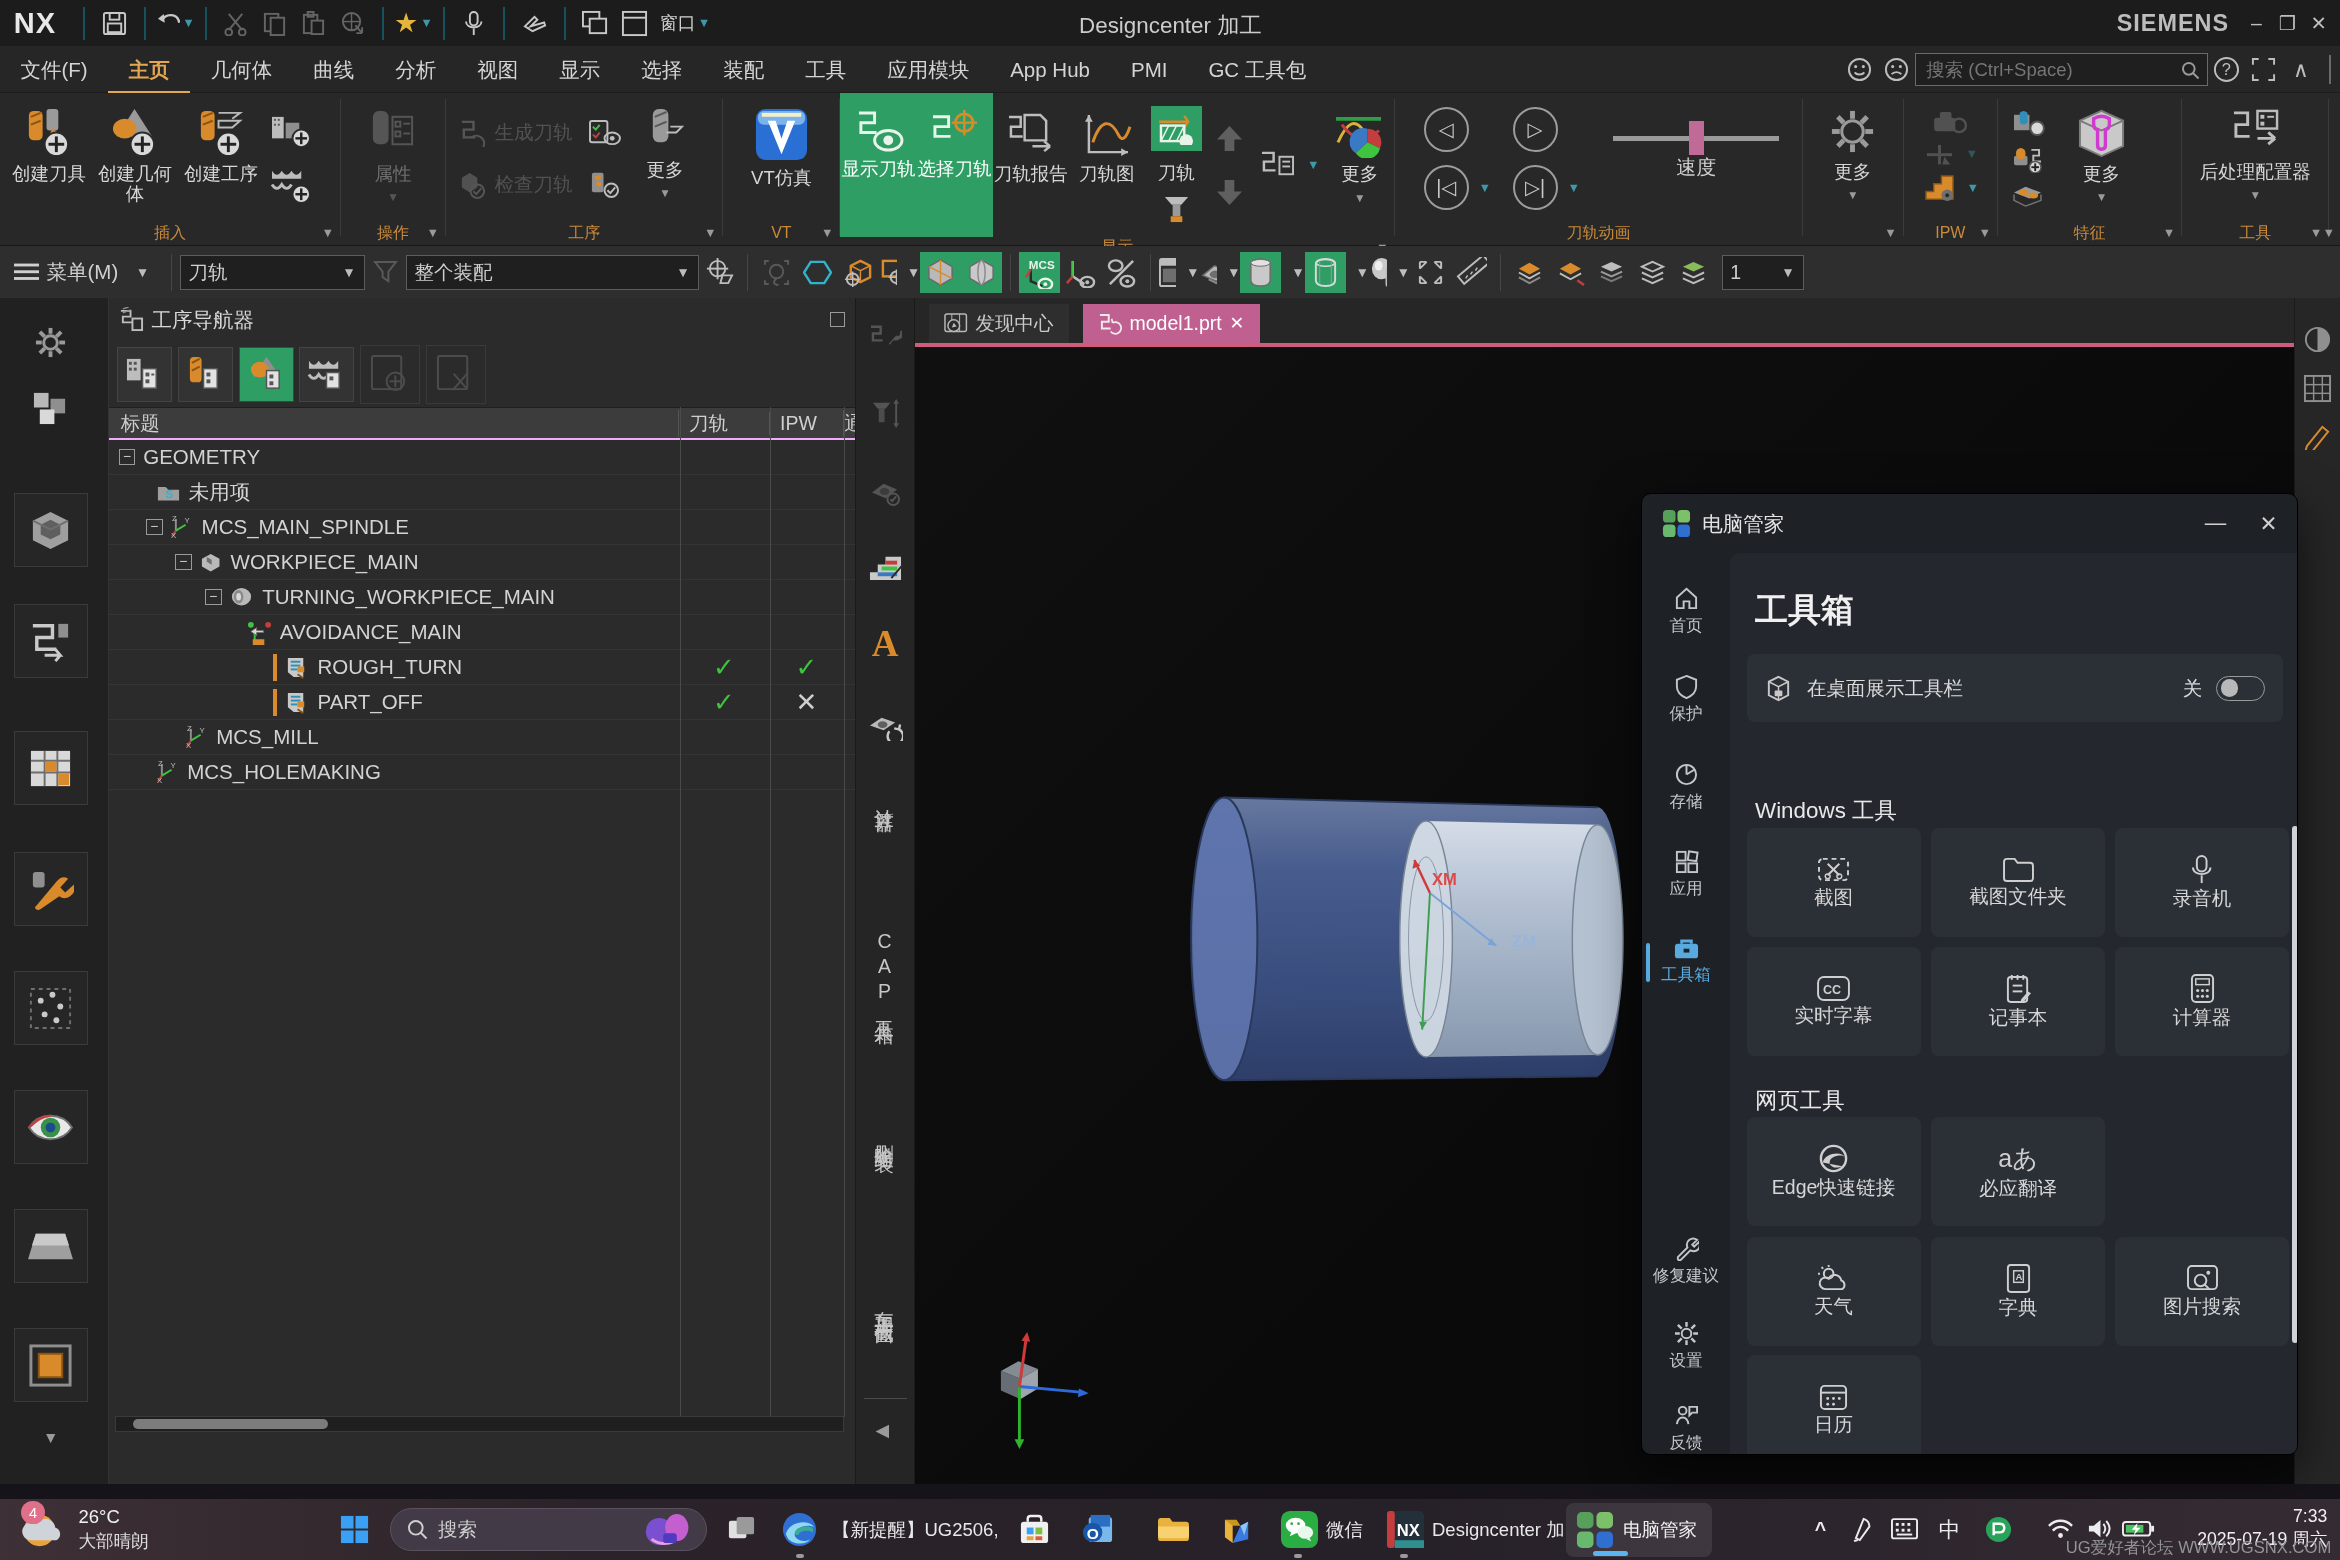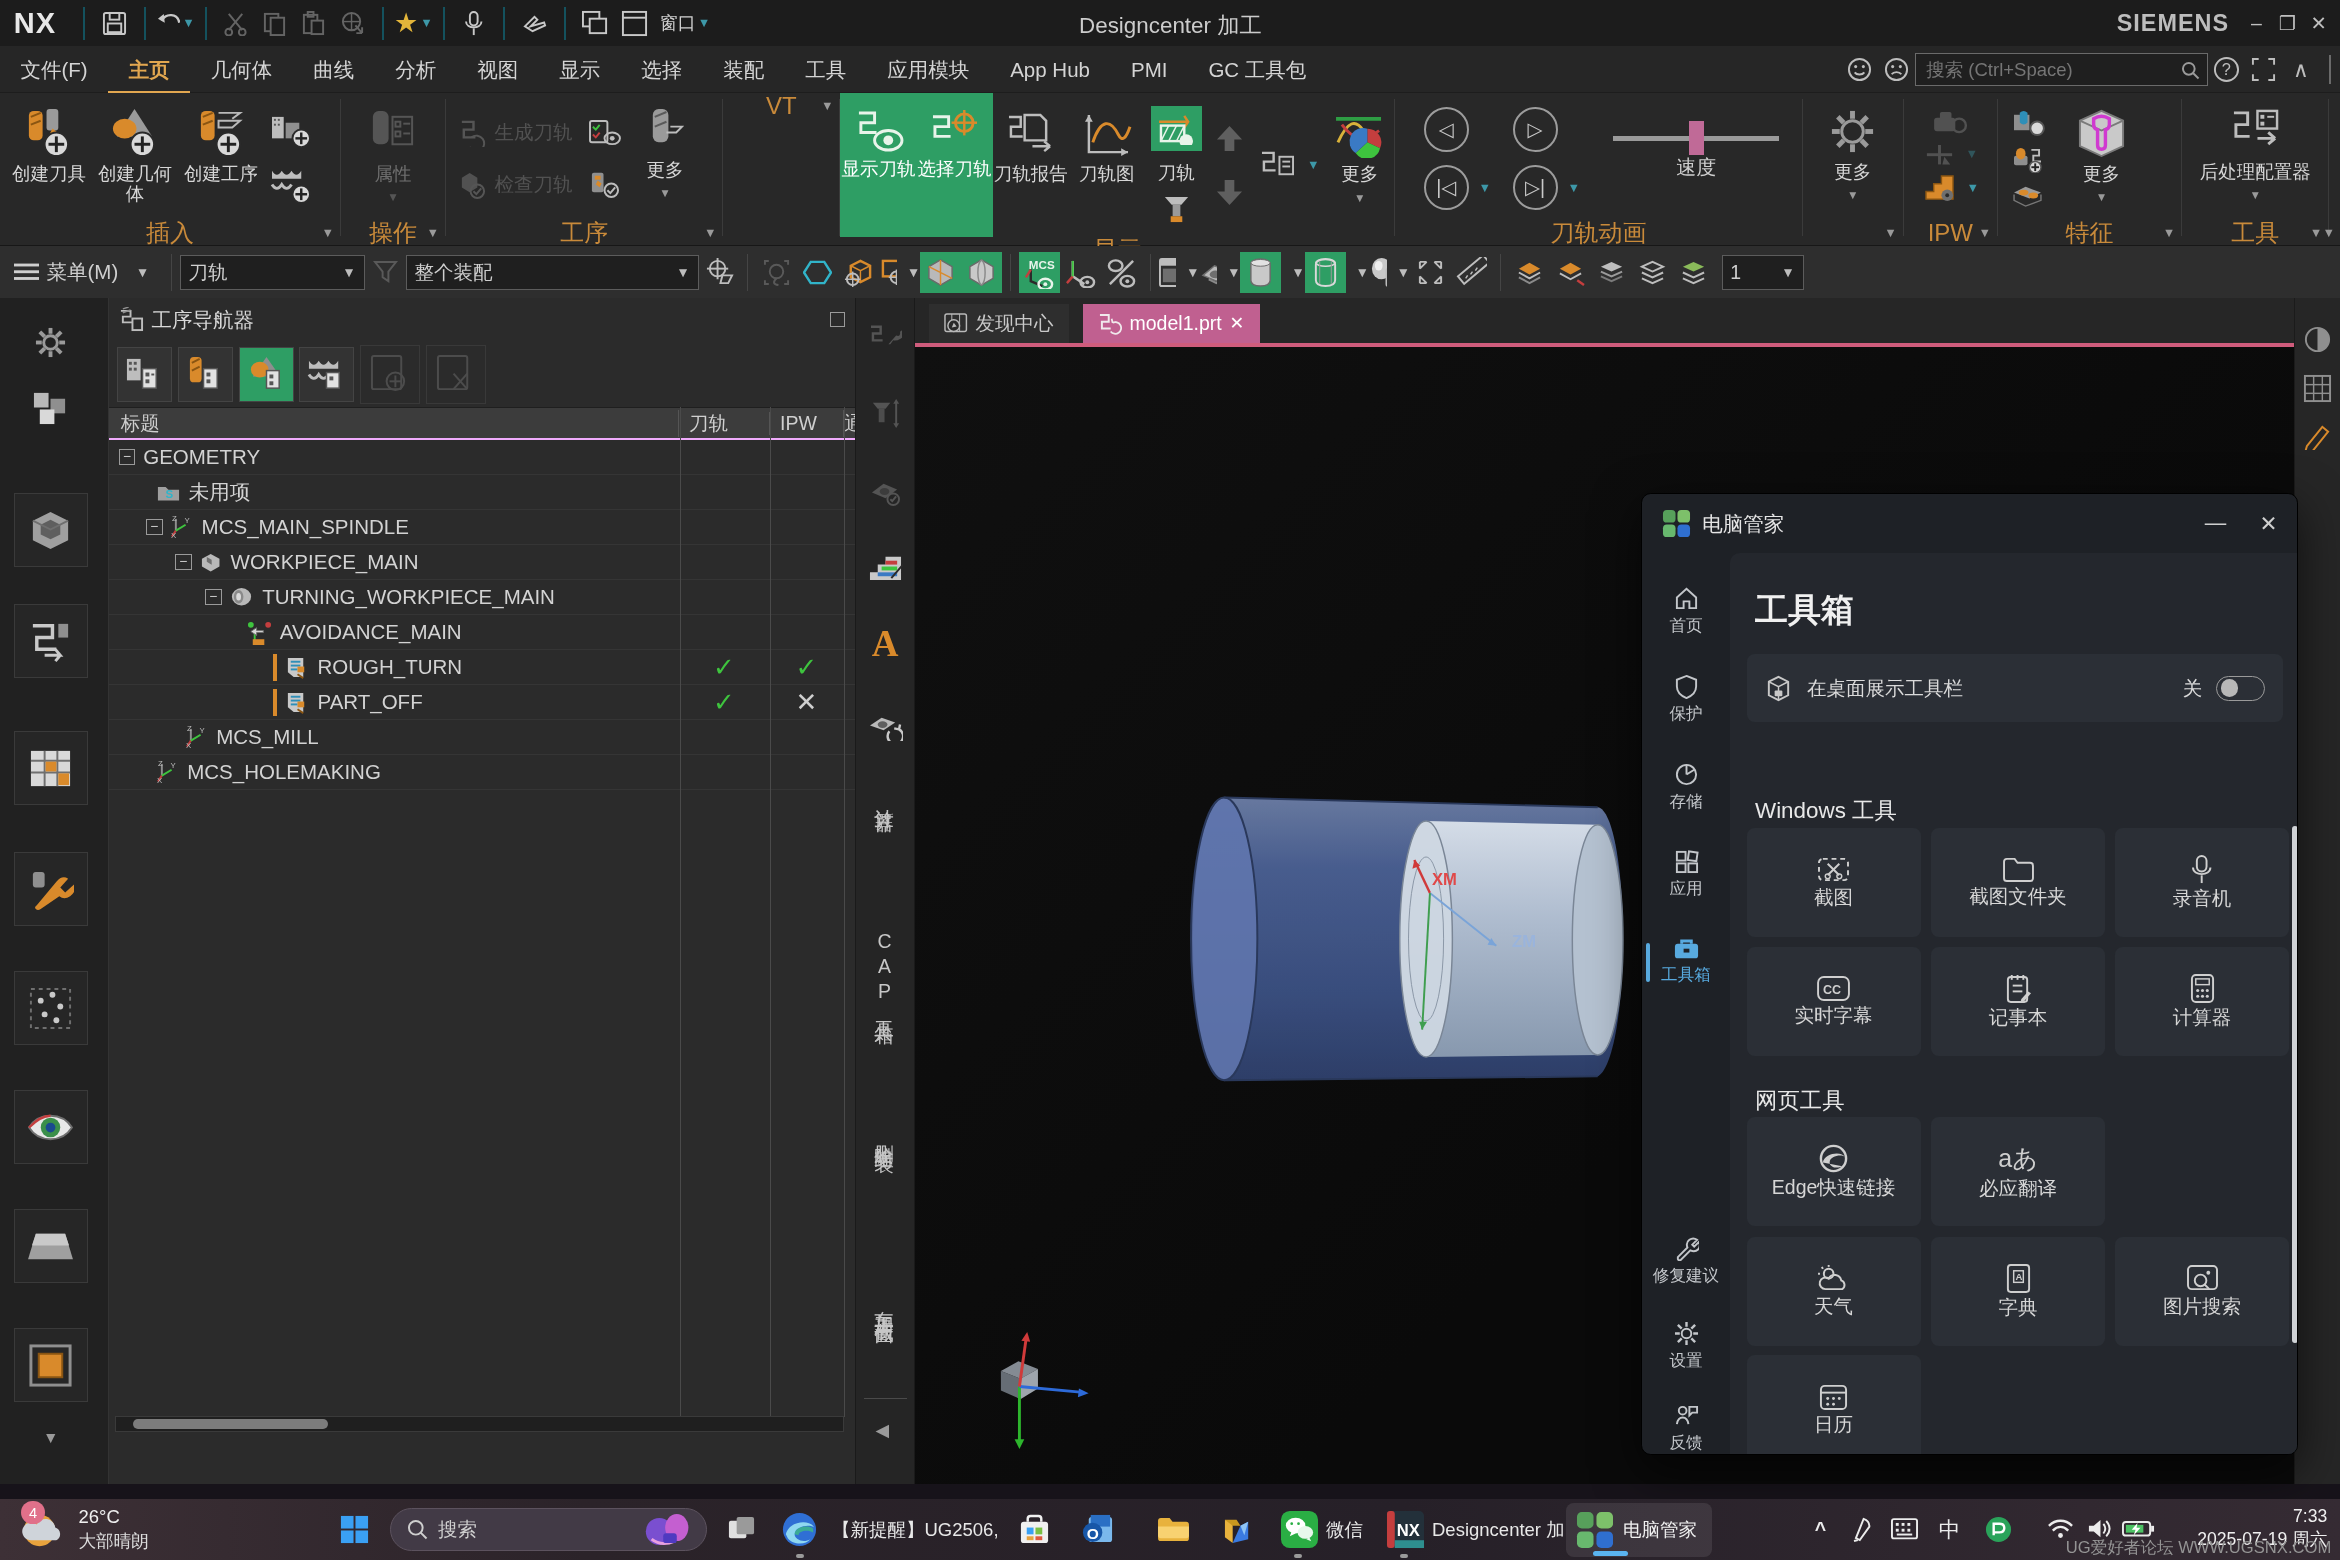--- a/index.html
+++ b/index.html
@@ -26,21 +26,21 @@
   .mitem.active{color:#e2a750;border-bottom:2.9px solid #e2a750;font-weight:bold;}
   .mright{position:absolute;right:0;top:46px;height:47px;display:flex;align-items:center;}
   .nxsearch{width:293px;height:33px;background:#1f1f1f;border:1px solid #6a6a6a;color:#bdbdbd;font-size:18.5px;padding:0 33px 0 9.8px;}
   .ghost{width:37px;height:37px;display:flex;align-items:center;justify-content:center;color:#bdbdbd;font-size:21.5px;}
 
   
   .ribbon{left:0;top:93px;width:2341px;height:153px;background:#282828;display:flex;border-bottom:1px solid #171717;}
   .rgrp{display:flex;flex-direction:column;height:153px;}
   .rbody{display:flex;flex:1;align-items:center;padding:3.9px 5.9px 0 5.9px;}
   .rlabelrow{height:26px;display:flex;align-items:center;justify-content:center;position:relative;}
-  .rlabel{color:#c98a3a;font-size:24px;}
+  .rlabel{color:#c98a3a;font-size:16px;}
   .rlaunch{position:absolute;right:5.9px;color:#9a9a9a;font-size:12.7px;}
   .gsep{width:1px;background:#3b3b3b;height:137px;margin-top:5.9px;}
   .bb{width:86px;height:119px;display:flex;flex-direction:column;align-items:center;justify-content:flex-start;padding-top:7.8px;gap:5.9px;color:#d6d6d6;font-size:18.5px;text-align:center;}
   .bb .cap{line-height:20.5px;}
   .bb.on{background:#2e9e64;color:#ffffff;}
   .dim{opacity:.4;}
   .smcol{display:flex;flex-direction:column;justify-content:center;gap:13.7px;padding:0 5.9px;}
   .smrow{display:flex;align-items:center;gap:7.8px;color:#8e8e8e;font-size:19.5px;}
   .pbtn{width:45px;height:45px;border:2px solid #9c9c9c;border-radius:50%;color:#c9c9c9;display:flex;align-items:center;justify-content:center;font-size:19.5px;}
   .sldtrack{width:166px;height:4.9px;background:#9a9a9a;position:relative;}
@@ -413,20 +413,31 @@
         </div>
       </div>
       <div class="rlabelrow">
           <span class="rlabel">工序</span>
           <span class="rlaunch">▼</span>
         </div>
     </div>
     <div class="gsep"></div>
 
     <div class="rgrp" style="width:117px;">
+      <div class="rbody" style="justify-content:center;">
+        <div class="bb">
+          <svg width="55" height="55" viewBox="0 0 56 56">
+              <rect x="2" y="2" width="52" height="52" rx="10" fill="#2a6fd4"></rect>
+              <rect x="4" y="4" width="48" height="14" rx="6" fill="#8fc4f4" opacity=".8"></rect>
+              <rect x="8" y="6" width="40" height="4" fill="#f4efc4"></rect>
+              <path d="M14 14 L28 48 L42 14 L34 14 L28 32 L22 14 Z" fill="#ffffff"></path>
+            </svg>
+          <span class="cap">VT仿真</span>
+        </div>
+      </div>
       <div class="rlabelrow">
           <span class="rlabel">VT</span>
           <span class="rlaunch">▼</span>
         </div>
     </div>
     <div class="gsep"></div>
 
     <div class="rgrp" style="width:554px;">
       <div class="rbody" style="padding:0;">
         <div class="bb on" style="height:144px;padding-top:15.6px;">

